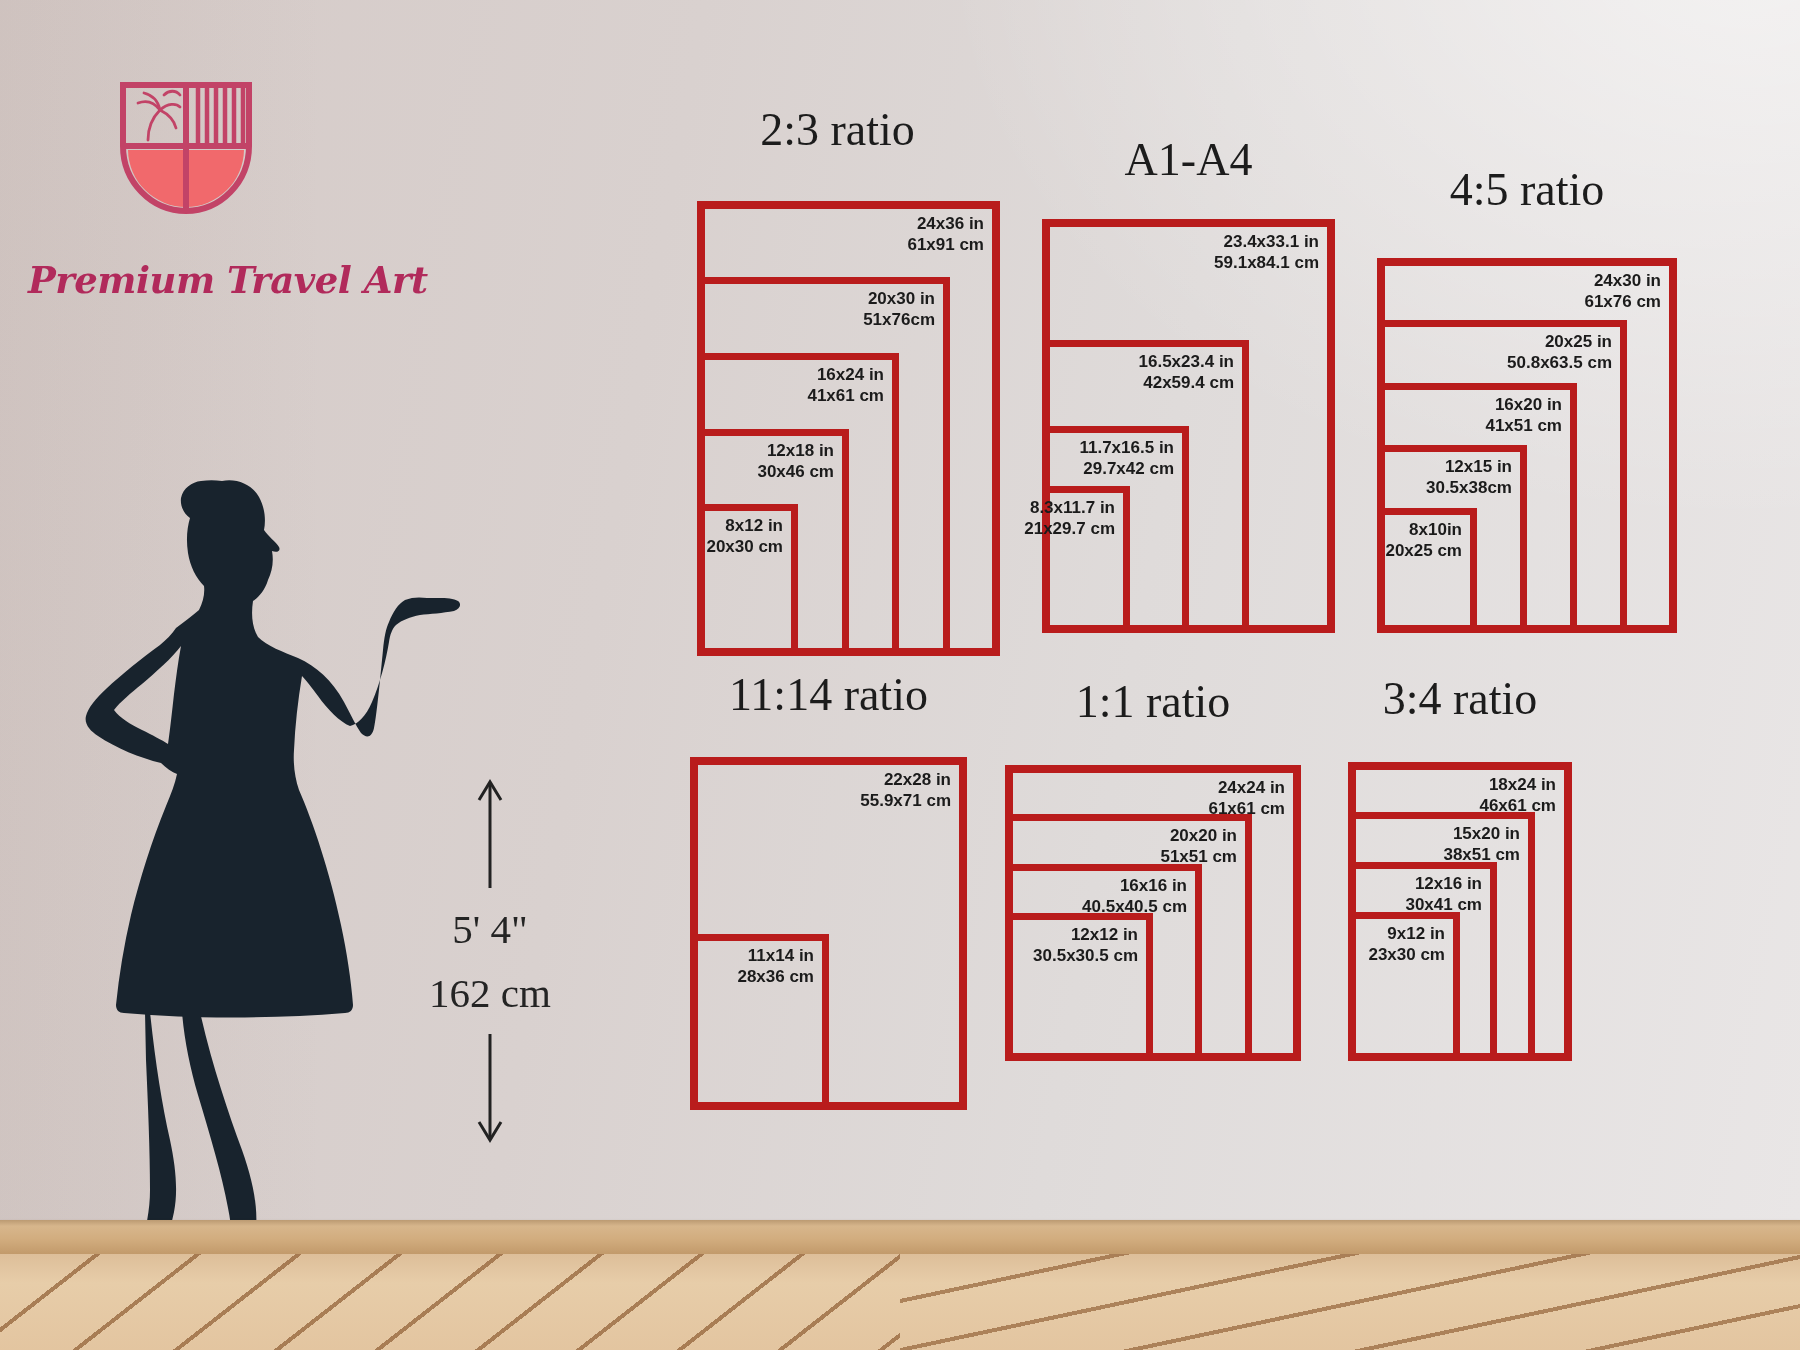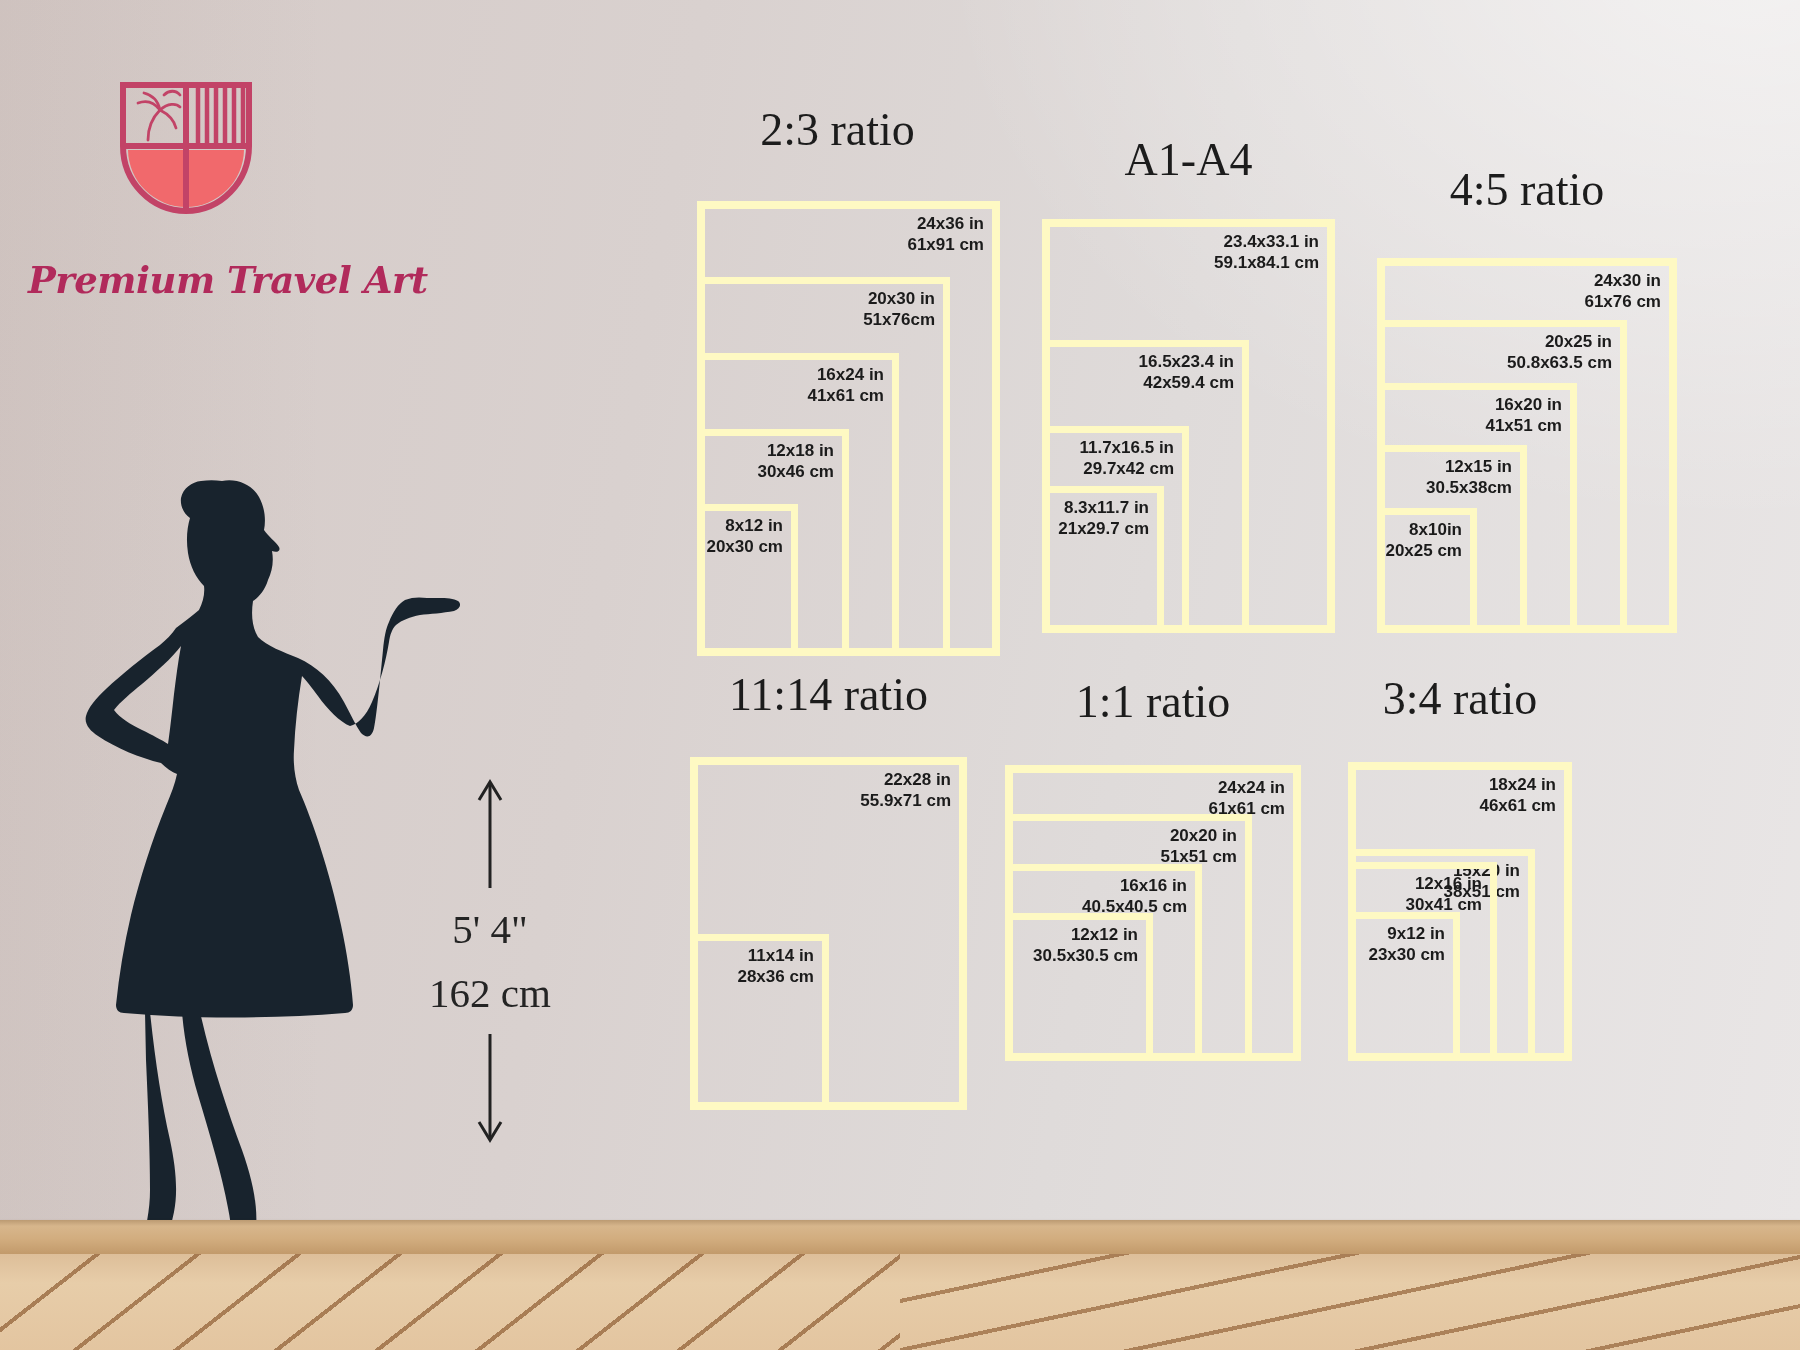--- a/index.html
+++ b/index.html
@@ -51,21 +51,21 @@
   .height-text{font-size:41px;line-height:50px;text-align:center;margin:14px 0;white-space:nowrap;}
   
   .chart{position:absolute;}
   .chart-title{
     position:absolute;left:50%;transform:translateX(-50%);
     font-family:"Liberation Serif",serif;font-size:46px;color:#1c1c1c;
     white-space:nowrap;line-height:1;
   }
   .frame{
     position:absolute;left:0;bottom:0;box-sizing:border-box;
-    border:7px solid #fef9c3;background:transparent;
+    border:7px solid #b91c1c;background:transparent;
   }
   .frame.outer{border-width:8px;}
   .size-label{
     position:absolute;top:4px;right:8px;text-align:right;
     font-size:17px;line-height:21px;font-weight:700;color:#1b1b1b;
     white-space:nowrap;
   }
 </style>
 </head>
 <body>
@@ -205,21 +205,21 @@
             <div>16.5x23.4 in</div>
             <div>42x59.4 cm</div>
           </div>
         </div>
         <div class="frame" style="width: 147px; height: 207px;">
           <div class="size-label">
             <div>11.7x16.5 in</div>
             <div>29.7x42 cm</div>
           </div>
         </div>
-        <div class="frame" style="width: 122px; height: 147px; padding-left: 48px;">
+        <div class="frame" style="width: 88px; height: 147px; padding-left: 48px;">
           <div class="size-label">
             <div>8.3x11.7 in</div>
             <div>21x29.7 cm</div>
           </div>
         </div>
       </div>
       <div class="chart" style="left: 1377px; top: 258px; width: 300px; height: 375px;">
         <div class="chart-title" style="bottom: calc(100% + 45px);">4:5 ratio</div>
         <div class="frame outer" style="width: 300px; height: 375px;">
           <div class="size-label">
@@ -295,21 +295,21 @@
         </div>
       </div>
       <div class="chart" style="left: 1348px; top: 762px; width: 224px; height: 299px;">
         <div class="chart-title" style="bottom: calc(100% + 40px);">3:4 ratio</div>
         <div class="frame outer" style="width: 224px; height: 299px;">
           <div class="size-label">
             <div>18x24 in</div>
             <div>46x61 cm</div>
           </div>
         </div>
-        <div class="frame" style="width: 187px; height: 212px; margin-top: 22px;">
+        <div class="frame" style="width: 187px; height: 249px; margin-top: 22px;">
           <div class="size-label">
             <div>15x20 in</div>
             <div>38x51 cm</div>
           </div>
         </div>
         <div class="frame" style="width: 149px; height: 199px;">
           <div class="size-label">
             <div>12x16 in</div>
             <div>30x41 cm</div>
           </div>

